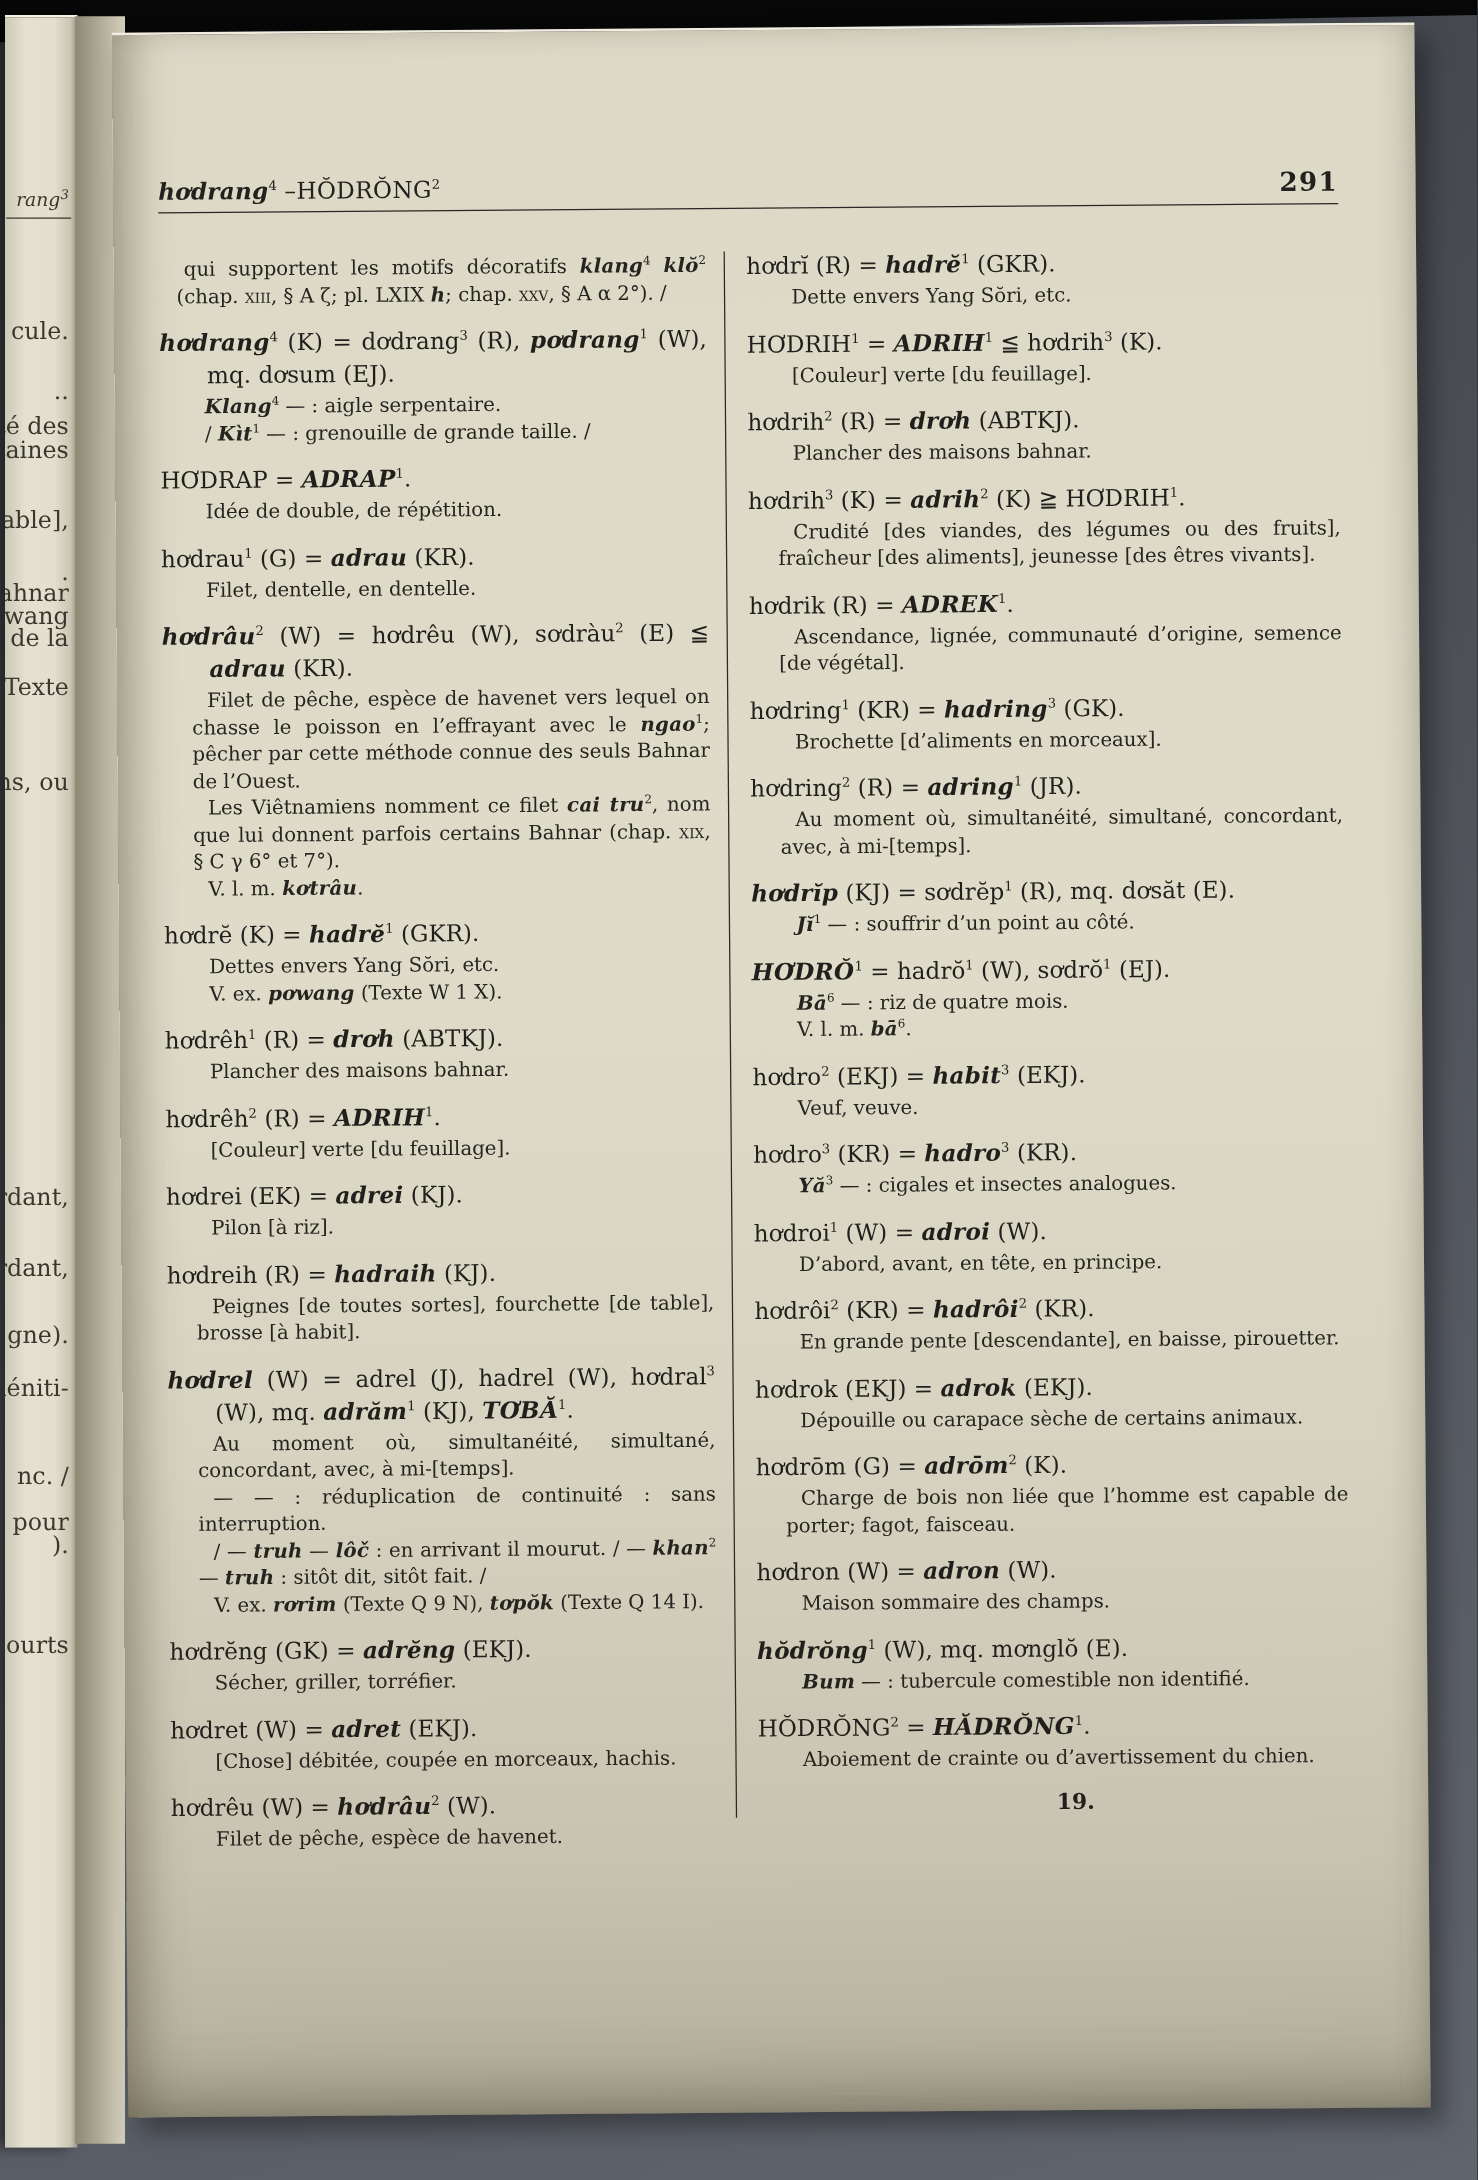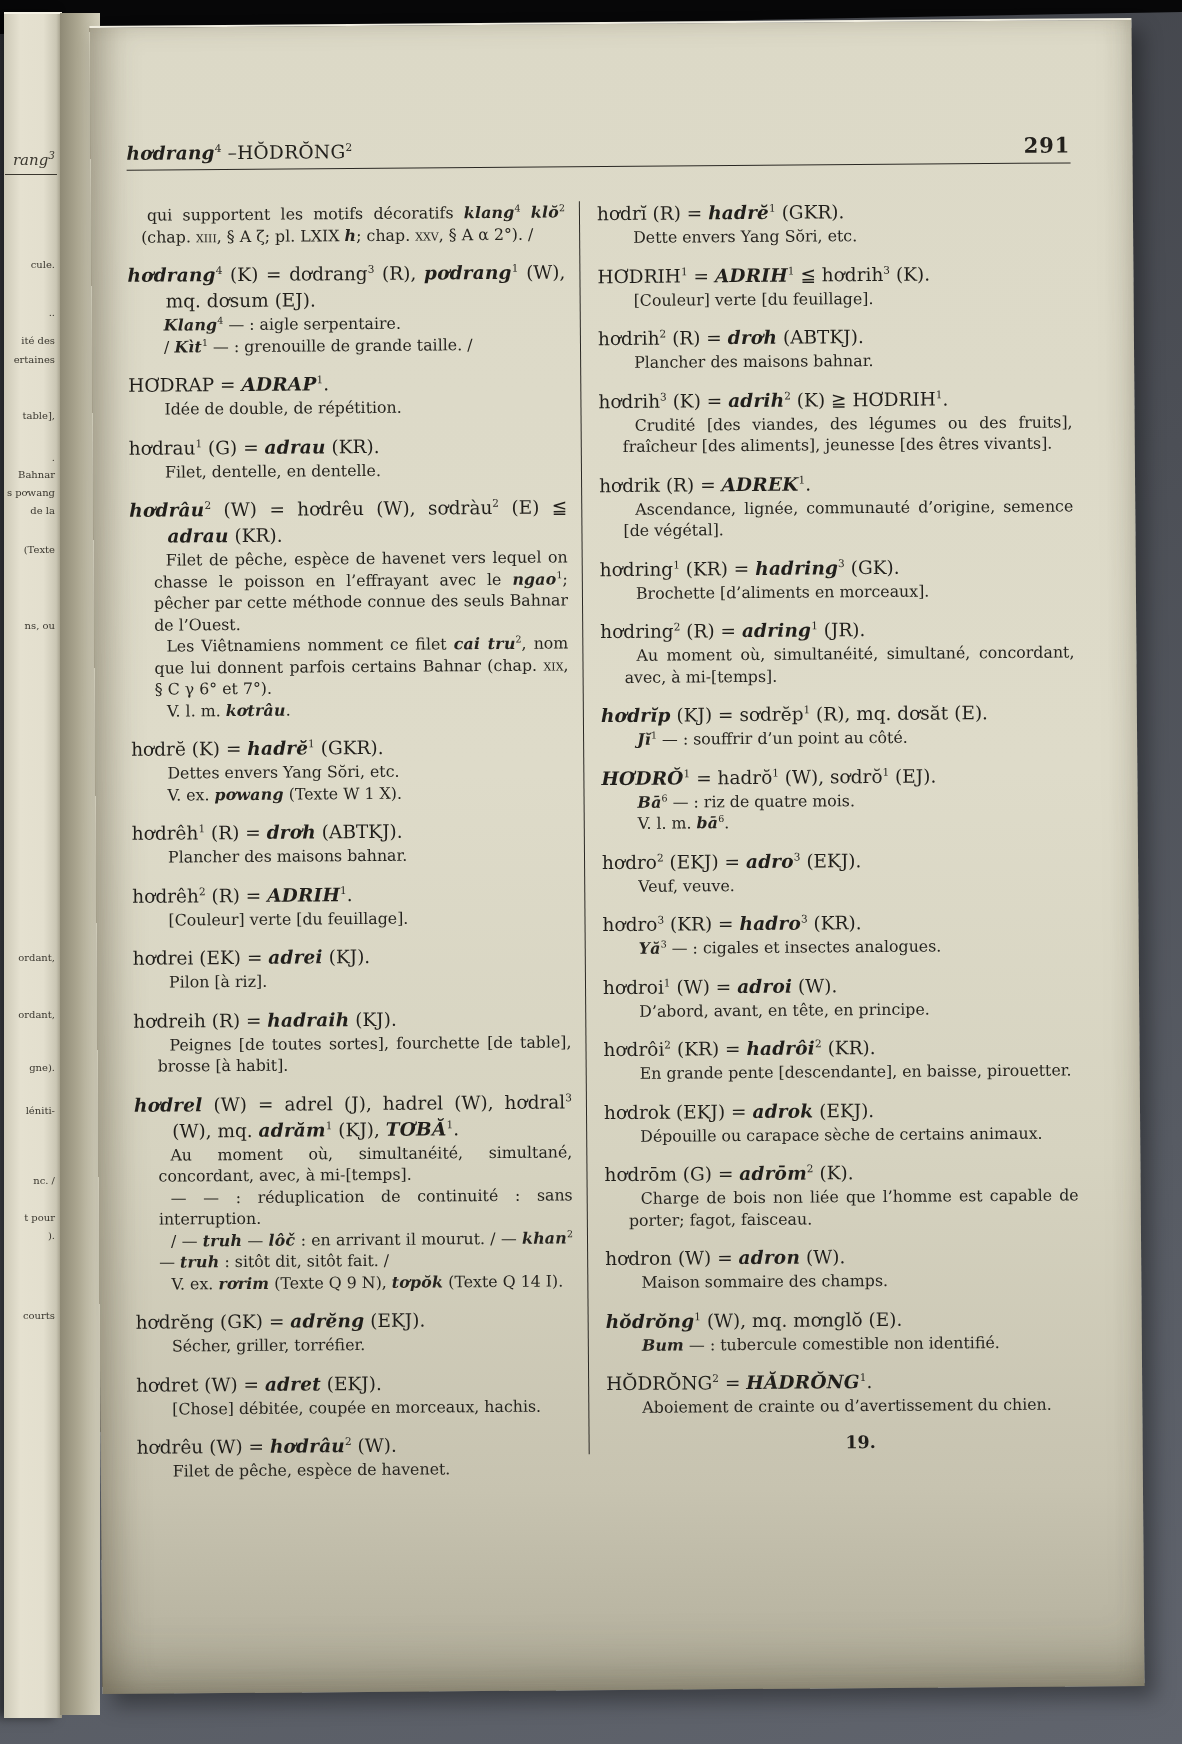--- a/index.html
+++ b/index.html
@@ -12,21 +12,21 @@
     position:absolute;left:0;top:0;width:100%;height:34px;background:#070708;
     clip-path:polygon(0 0,100% 0,100% 12px,0 34px);z-index:1;
   }
   .prev-page{
     position:absolute;left:4px;top:12px;width:58px;height:1704px;z-index:2;overflow:hidden;
     background:linear-gradient(90deg,#cdc9b7 0%,#e5e1d0 28%,#e3dfce 68%,#cac6b4 90%,#999480 100%);
     border-top:2px solid #f4f1e4;
     box-shadow:-8px 0 10px rgba(0,0,0,.5);
   }
   .frag{
-    position:absolute;right:7px;white-space:nowrap;font-size:10px;line-height:16px;
+    position:absolute;right:7px;white-space:nowrap;font-size:19px;line-height:16px;
     color:#3a372f;
   }
   .frag.head-frag{font-style:italic;font-size:15px;}
   .frag-rule{position:absolute;right:5px;width:52px;border-top:1.5px solid #3a372f;}
   .gutter{
     position:absolute;left:60px;top:13px;width:40px;height:1702px;z-index:2;
     background:linear-gradient(90deg,#8e8975 0%,#aca791 45%,#c6c2ae 80%,#d3cfbc 100%);
   }
   .page{
     position:absolute;left:96px;top:22px;width:1042px;height:1666px;z-index:2;overflow:hidden;
@@ -203,21 +203,21 @@
             <div class="entry">
               <div class="head"><i>hơdrĭp</i> (KJ) = sơdrĕp<sup>1</sup> (R), mq. dơsăt (E).</div>
               <div class="b"><i>Jĭ</i><sup>1</sup> — : souffrir d’un point au côté.</div>
             </div>
             <div class="entry">
               <div class="head"><i>HƠDRŎ</i><sup>1</sup> = hadrŏ<sup>1</sup> (W), sơdrŏ<sup>1</sup> (EJ).</div>
               <div class="b"><i>Bā</i><sup>6</sup> — : riz de quatre mois.</div>
               <div class="b">V. l. m. <i>bā</i><sup>6</sup>.</div>
             </div>
             <div class="entry">
-              <div class="head">hơdro<sup>2</sup> (EKJ) = <i>adro</i><sup>3</sup> (EKJ).</div>
+              <div class="head">hơdro<sup>2</sup> (EKJ) = <i>habit</i><sup>3</sup> (EKJ).</div>
               <div class="b">Veuf, veuve.</div>
             </div>
             <div class="entry">
               <div class="head">hơdro<sup>3</sup> (KR) = <i>hadro</i><sup>3</sup> (KR).</div>
               <div class="b"><i>Yă</i><sup>3</sup> — : cigales et insectes analogues.</div>
             </div>
             <div class="entry">
               <div class="head">hơdroi<sup>1</sup> (W) = <i>adroi</i> (W).</div>
               <div class="b">D’abord, avant, en tête, en principe.</div>
             </div>

